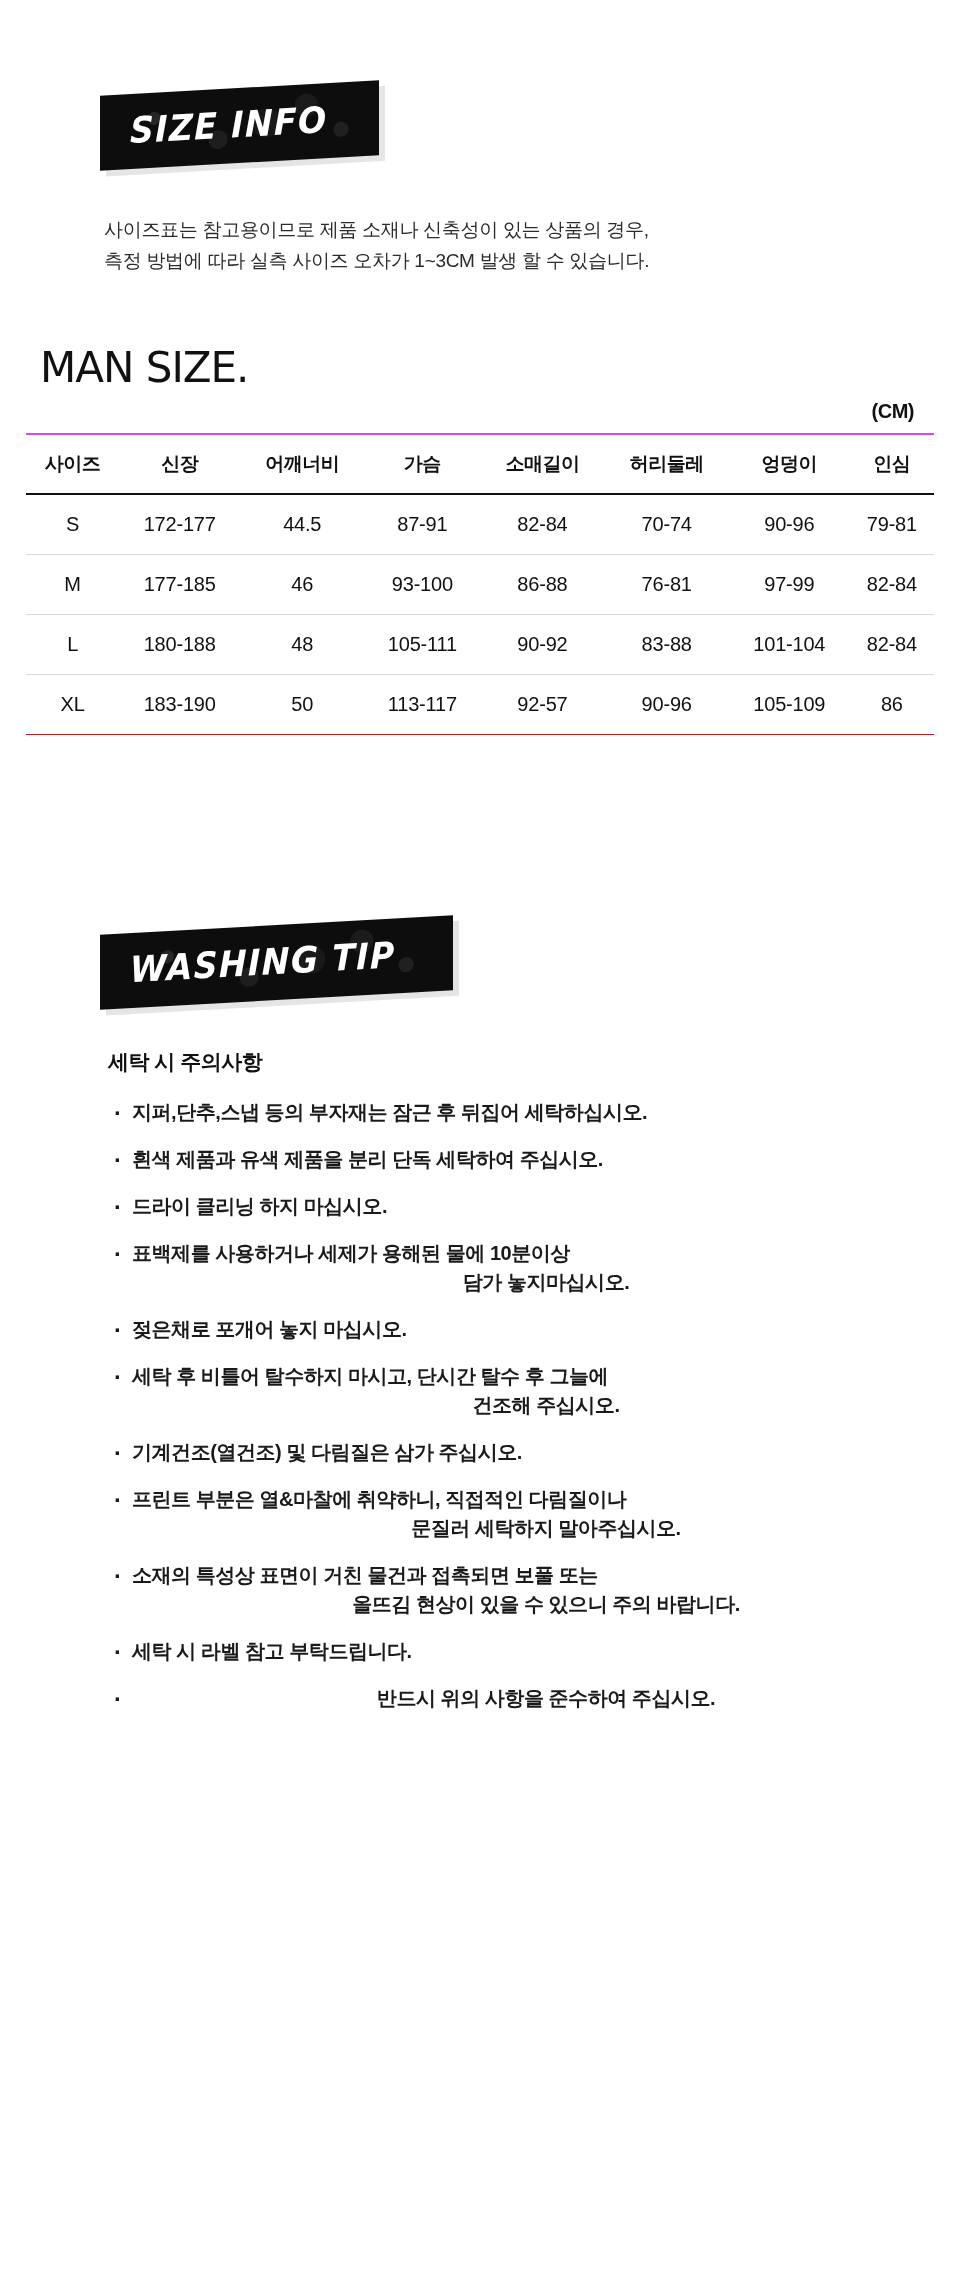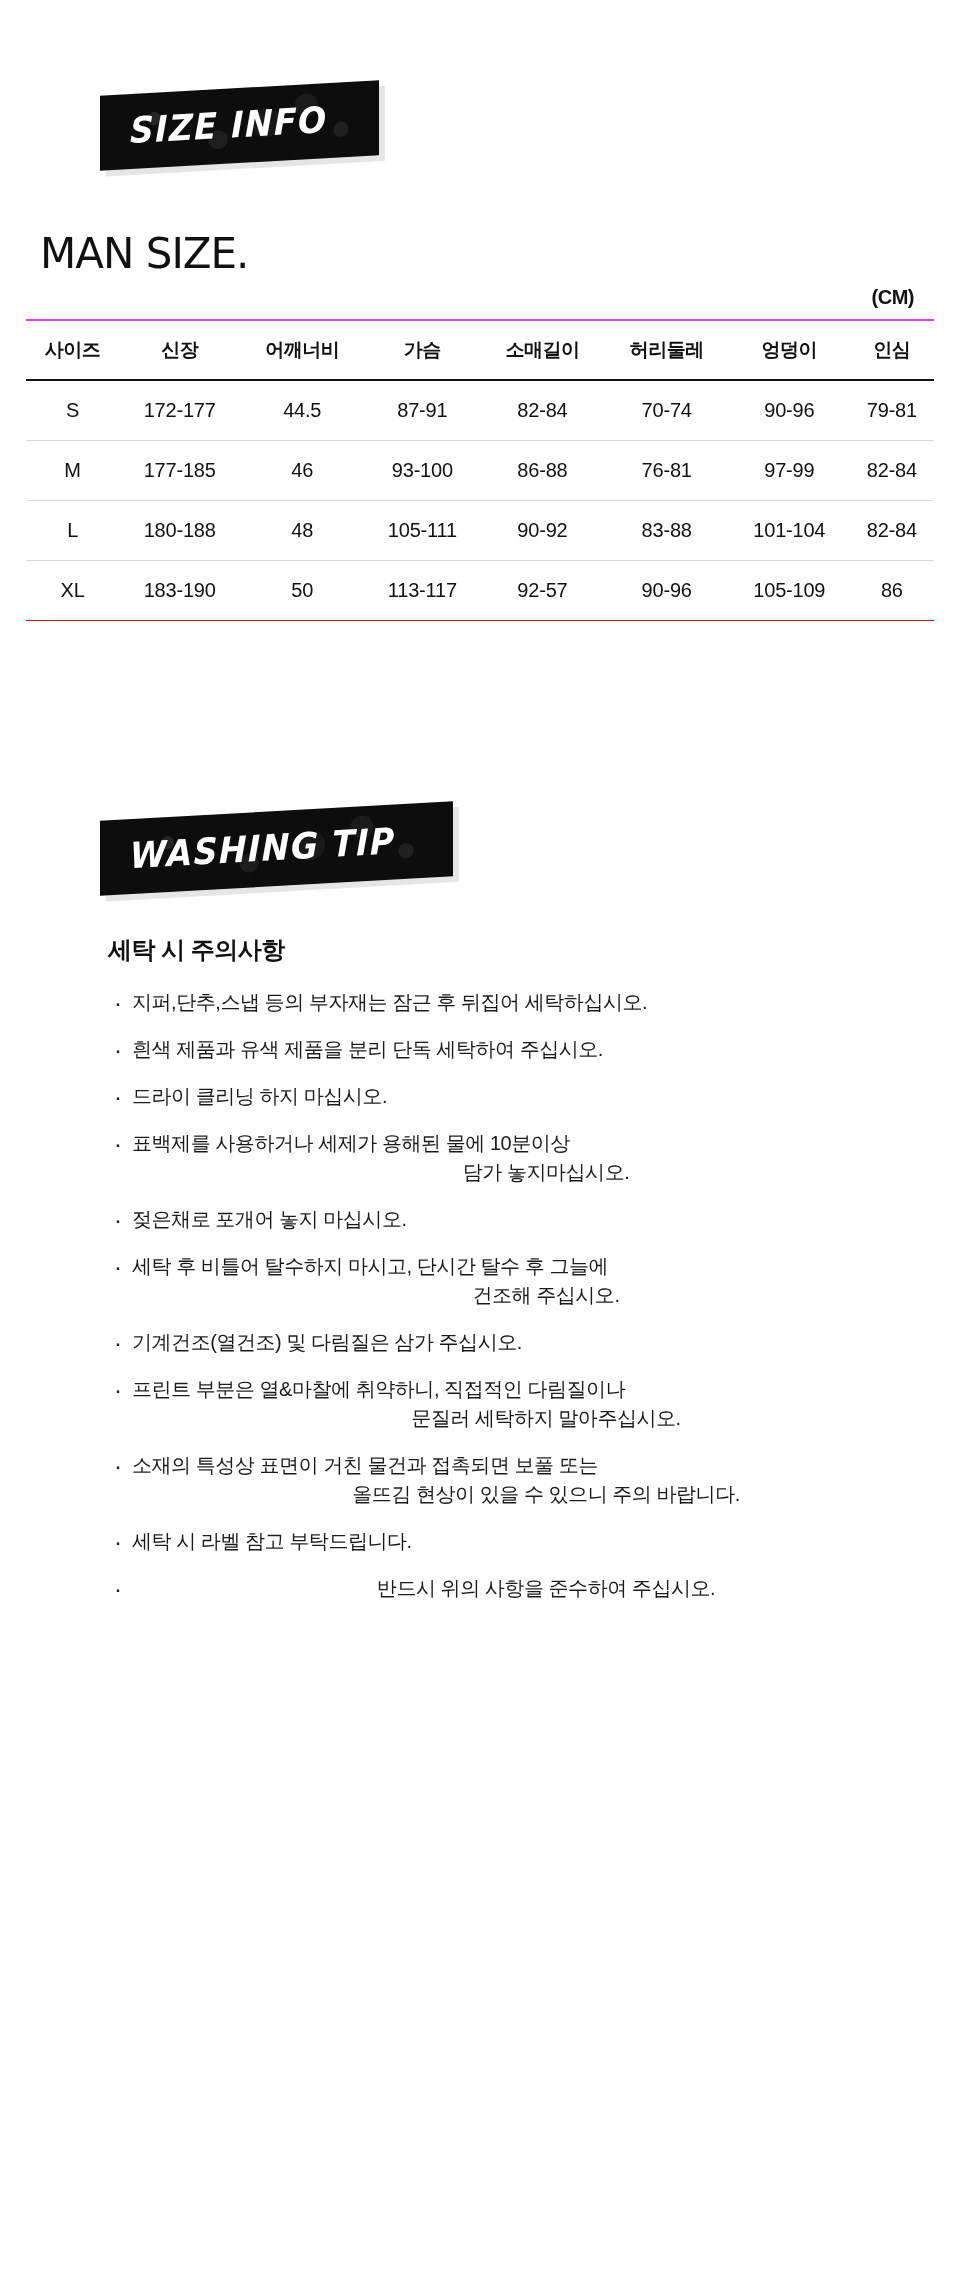--- a/index.html
+++ b/index.html
@@ -121,28 +121,29 @@
   table.size-table tbody td.size-col {
     font-weight: 400;
   }
 
   
   .wash-section {
     margin-top: 190px;
   }
   .wash-sub {
     margin: 48px 0 0 108px;
-    font-size: 24px;
+    font-size: 21px;
     font-weight: 700;
     letter-spacing: -0.5px;
   }
   ul.wash-list {
     list-style: none;
     margin: 22px 0 0 110px;
     padding: 0;
+    font-weight: bold;
   }
   ul.wash-list li {
     position: relative;
     padding-left: 22px;
     font-size: 20px;
     line-height: 1.45;
     margin-bottom: 18px;
     color: #1a1a1a;
     letter-spacing: -0.45px;
   }
@@ -162,20 +163,24 @@
 <body>
 
 <div class="page">
 
   <div class="banner-wrap" style="padding-top:88px;">
     <div class="banner">
       <span class="banner-text">SIZE INFO</span>
     </div>
   </div>
 
+  <p class="intro">
+    <span>사이즈표는 참고용이므로 제품 소재나 신축성이 있는 상품의 경우,</span><br>
+    <span>측정 방법에 따라 실측 사이즈 오차가 1~3CM 발생 할 수 있습니다.</span>
+  </p>
 
   <h2 class="size-title">MAN SIZE.</h2>
   <div class="unit">(CM)</div>
 
   <div class="table-wrap">
     <table class="size-table">
       <thead>
         <tr>
           <th>사이즈</th>
           <th>신장</th>

